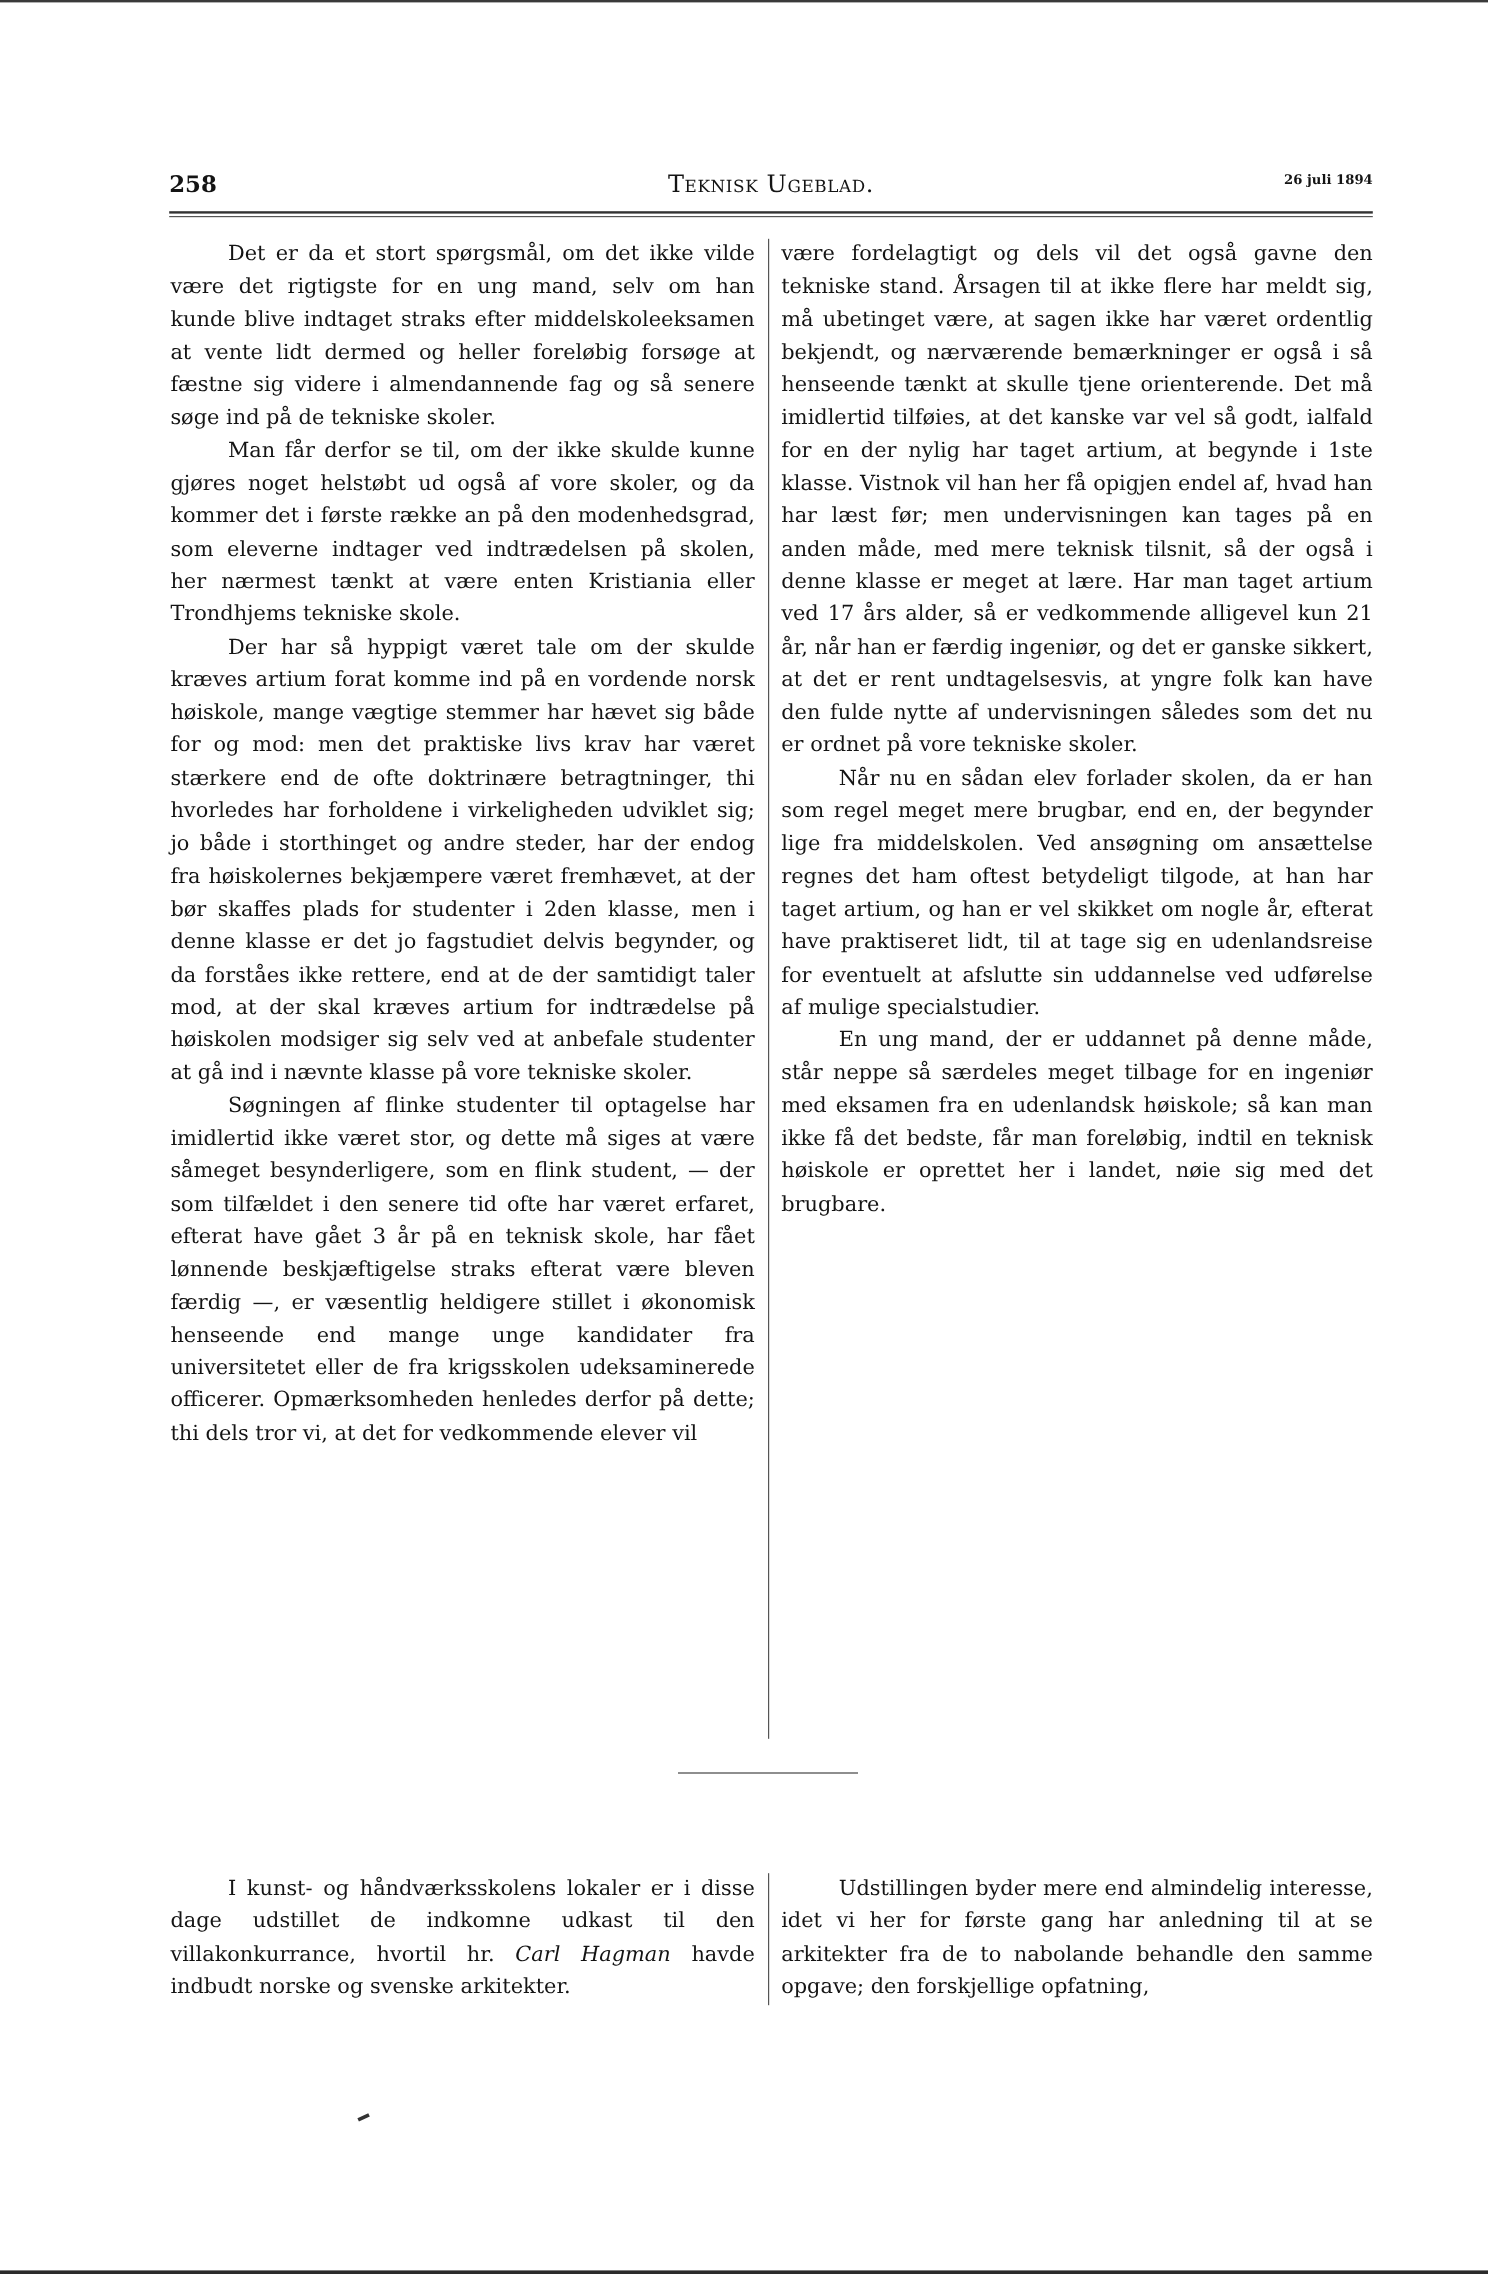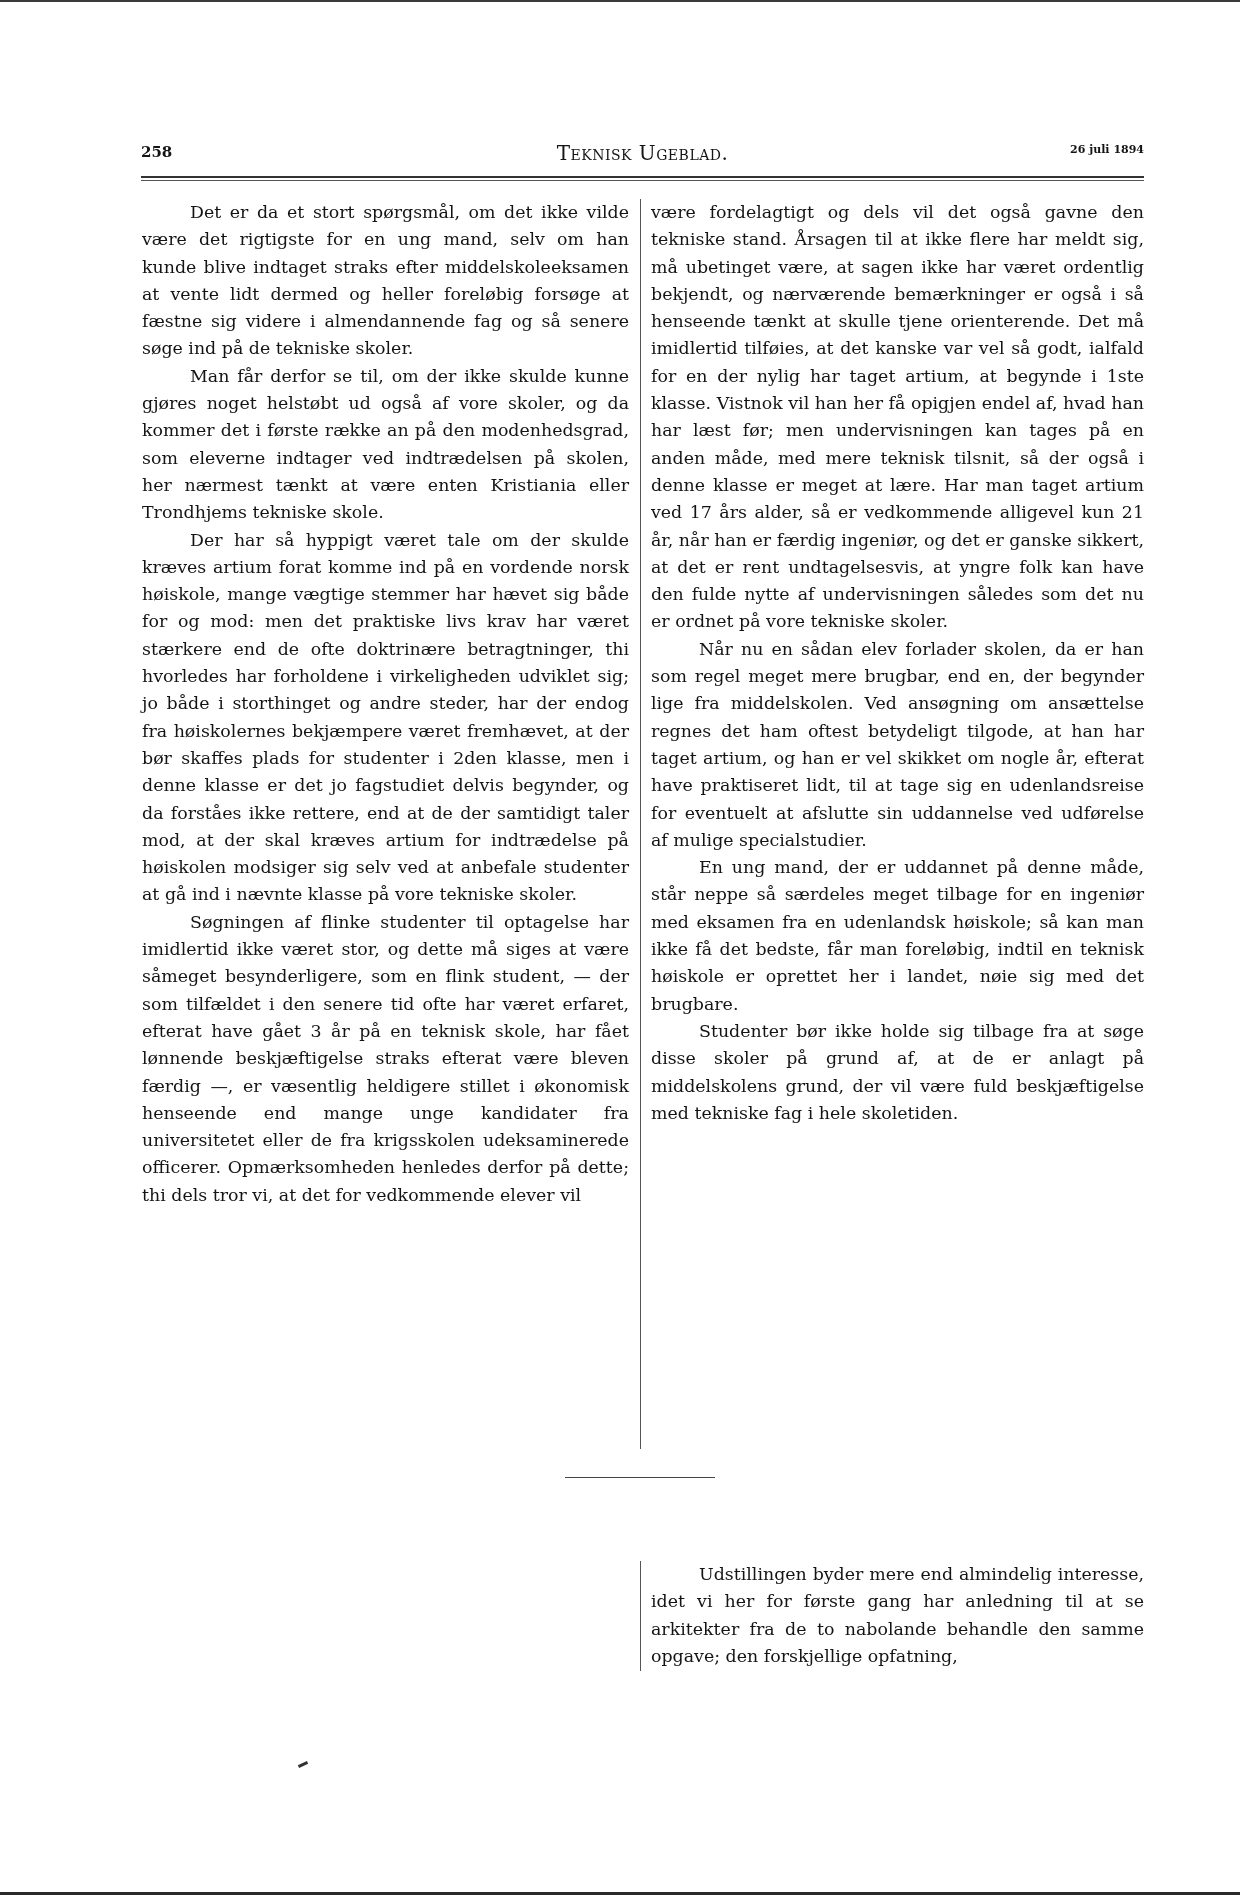--- a/index.html
+++ b/index.html
@@ -2,21 +2,21 @@
 <html><head>
   <meta charset="utf-8">
   <style>
     html, body { margin: 0; padding: 0; background: #ffffff; }
     body { width: 1240px; height: 1895px; position: relative; overflow: hidden; color: #141414; }
     .page { position: absolute; left: 0; top: 0; width: 1240px; height: 1895px; background: #fff; }
     .top-edge { position: absolute; left: 0; top: 0; width: 1240px; height: 2px; background: #3a3a3a; }
     .bottom-edge { position: absolute; left: 0; bottom: 0; width: 1240px; height: 3px; background: #2a2a2a; }
 
     .running-head { position: absolute; left: 141px; top: 143px; width: 1003px; height: 28px; font-family: "DejaVu Serif", serif; }
-    .page-num { position: absolute; left: 0; top: 0; font-weight: bold; font-size: 15px; }
+    .page-num { position: absolute; left: 0; top: 0; font-weight: bold; font-size: 19px; }
     .journal-title { position: absolute; left: 0; width: 100%; top: -2px; text-align: center; font-size: 20px; letter-spacing: 0.5px; font-variant: small-caps; }
     .issue-date { position: absolute; right: 0; top: 0; font-weight: bold; font-size: 11px; }
     .head-rule { position: absolute; left: 141px; top: 176px; width: 1003px; height: 5px; border-top: 2px solid #333; border-bottom: 1px solid #555; box-sizing: border-box; }
 
     .col { position: absolute; font-family: "DejaVu Serif", serif; font-size: 17.4px; line-height: 27.3px; text-align: justify; }
     .col p { margin: 0; }
     .col p.indent { text-indent: 48px; }
     .col-left { left: 142px; top: 199px; width: 487px; }
     .col-right { left: 651px; top: 199px; width: 493px; }
     .col-divider { position: absolute; left: 640px; top: 199px; width: 1px; height: 1250px; background: #555; }
@@ -49,26 +49,28 @@
     <p class="indent">Der har så hyppigt været tale om der skulde kræves artium forat komme ind på en vordende norsk høiskole, mange vægtige stemmer har hævet sig både for og mod: men det praktiske livs krav har været stærkere end de ofte doktrinære betragtninger, thi hvorledes har forholdene i virkeligheden udviklet sig; jo både i storthinget og andre steder, har der endog fra høiskolernes bekjæmpere været fremhævet, at der bør skaffes plads for studenter i 2den klasse, men i denne klasse er det jo fagstudiet delvis begynder, og da forståes ikke rettere, end at de der samtidigt taler mod, at der skal kræves artium for indtrædelse på høiskolen modsiger sig selv ved at anbefale studenter at gå ind i nævnte klasse på vore tekniske skoler.</p>
     <p class="indent">Søgningen af flinke studenter til optagelse har imidlertid ikke været stor, og dette må siges at være såmeget besynderligere, som en flink student, — der som tilfældet i den senere tid ofte har været erfaret, efterat have gået 3 år på en teknisk skole, har fået lønnende beskjæftigelse straks efterat være bleven færdig —, er væsentlig heldigere stillet i økonomisk henseende end mange unge kandidater fra universitetet eller de fra krigsskolen udeksaminerede officerer. Opmærksomheden henledes derfor på dette; thi dels tror vi, at det for vedkommende elever vil</p>
   </div>
 
   <div class="col-divider"></div>
 
   <div class="col col-right">
     <p>være fordelagtigt og dels vil det også gavne den tekniske stand. Årsagen til at ikke flere har meldt sig, må ubetinget være, at sagen ikke har været ordentlig bekjendt, og nærværende bemærkninger er også i så henseende tænkt at skulle tjene orienterende. Det må imidlertid tilføies, at det kanske var vel så godt, ialfald for en der nylig har taget artium, at begynde i 1ste klasse. Vistnok vil han her få opigjen endel af, hvad han har læst før; men undervisningen kan tages på en anden måde, med mere teknisk tilsnit, så der også i denne klasse er meget at lære. Har man taget artium ved 17 års alder, så er vedkommende alligevel kun 21 år, når han er færdig ingeniør, og det er ganske sikkert, at det er rent undtagelsesvis, at yngre folk kan have den fulde nytte af undervisningen således som det nu er ordnet på vore tekniske skoler.</p>
     <p class="indent">Når nu en sådan elev forlader skolen, da er han som regel meget mere brugbar, end en, der begynder lige fra middelskolen. Ved ansøgning om ansættelse regnes det ham oftest betydeligt tilgode, at han har taget artium, og han er vel skikket om nogle år, efterat have praktiseret lidt, til at tage sig en udenlandsreise for eventuelt at afslutte sin uddannelse ved udførelse af mulige specialstudier.</p>
     <p class="indent">En ung mand, der er uddannet på denne måde, står neppe så særdeles meget tilbage for en ingeniør med eksamen fra en udenlandsk høiskole; så kan man ikke få det bedste, får man foreløbig, indtil en teknisk høiskole er oprettet her i landet, nøie sig med det brugbare.</p>
-    <p class="indent">Studenter bør ikke holde sig tilbage fra at søge disse skoler på grund af, at de er anlagt på middelskolens grund, der vil være fuld beskjæftigelse med tekniske fag i hele skoletiden.</p>
   </div>
 
   <div class="section-rule"></div>
 
 
+  <div class="col col2-left">
+    <p class="indent"><span>I kunst- og håndværksskolens lokaler er i disse dage udstillet de indkomne udkast til den villakonkurrance, hvortil hr. </span><span class="ital">Carl Hagman</span><span> havde indbudt norske og svenske arkitekter.</span></p>
+  </div>
 
   <div class="col2-divider"></div>
 
   <div class="col col2-right">
     <p class="indent">Udstillingen byder mere end almindelig interesse, idet vi her for første gang har anledning til at se arkitekter fra de to nabolande behandle den samme opgave; den forskjellige opfatning,</p>
   </div>
 
   <div class="speck"></div>
   <div class="bottom-edge"></div>
 </div>

